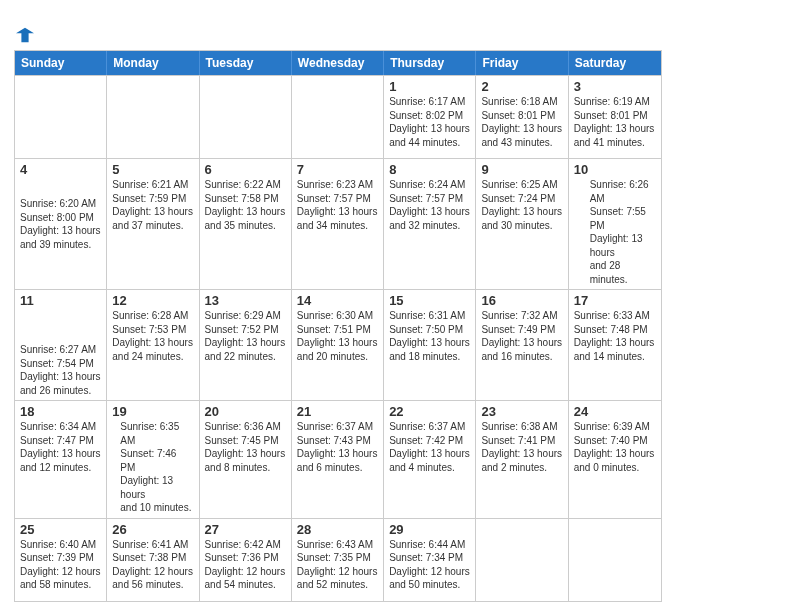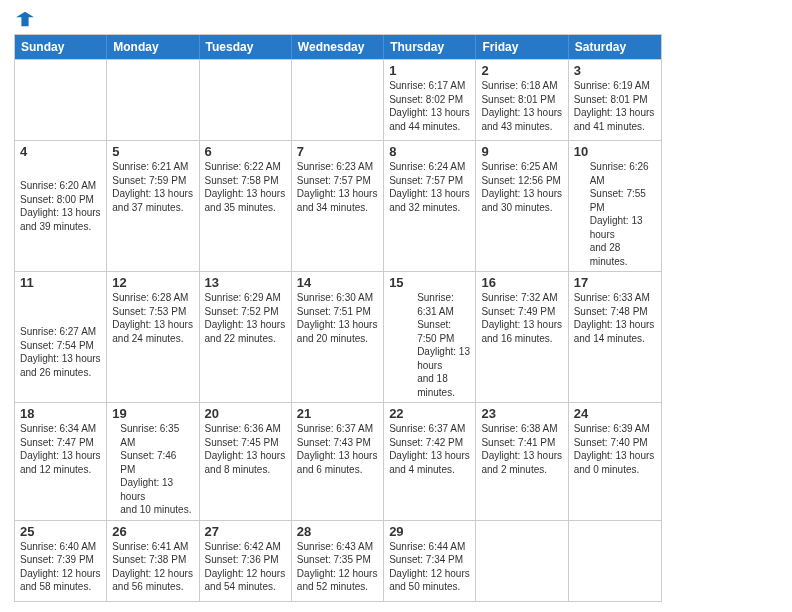--- a/index.html
+++ b/index.html
@@ -6,21 +6,21 @@
     body {
       font-family: Arial, sans-serif;
       background: #fff;
       width: 792px;
       height: 612px;
       overflow: hidden;
     }
     .page {
       width: 676px;
       height: 612px;
-      padding: 10px 14px 10px 14px;
+      padding: 26px 14px 10px 14px;
       display: flex;
       flex-direction: column;
     }
     .header {
       display: flex;
       justify-content: space-between;
       align-items: flex-start;
       margin-bottom: 6px;
     }
     .logo {
@@ -211,21 +211,21 @@
           <div class="cal-cell">
             <span class="day-number">8</span>
             <div class="day-info" style="white-space: pre-line;">Sunrise: 6:24 AM
 Sunset: 7:57 PM
 Daylight: 13 hours
 and 32 minutes.</div>
           </div>
           <div class="cal-cell">
             <span class="day-number">9</span>
             <div class="day-info" style="white-space: pre-line;">Sunrise: 6:25 AM
-Sunset: 12:56 PM
+Sunset: 7:24 PM
 Daylight: 13 hours
 and 30 minutes.</div>
           </div>
           <div class="cal-cell">
             <span class="day-number">10</span>
             <div class="day-info" style="white-space: pre-line; margin-left: 16px;">Sunrise: 6:26 AM
 Sunset: 7:55 PM
 Daylight: 13 hours
 and 28 minutes.</div>
           </div>
@@ -254,21 +254,21 @@
           </div>
           <div class="cal-cell">
             <span class="day-number">14</span>
             <div class="day-info" style="white-space: pre-line;">Sunrise: 6:30 AM
 Sunset: 7:51 PM
 Daylight: 13 hours
 and 20 minutes.</div>
           </div>
           <div class="cal-cell">
             <span class="day-number">15</span>
-            <div class="day-info" style="white-space: pre-line; margin-left: 28px;">Sunrise: 6:31 AM
+            <div class="day-info" style="white-space: pre-line;">Sunrise: 6:31 AM
 Sunset: 7:50 PM
 Daylight: 13 hours
 and 18 minutes.</div>
           </div>
           <div class="cal-cell">
             <span class="day-number">16</span>
             <div class="day-info" style="white-space: pre-line;">Sunrise: 7:32 AM
 Sunset: 7:49 PM
 Daylight: 13 hours
 and 16 minutes.</div>

